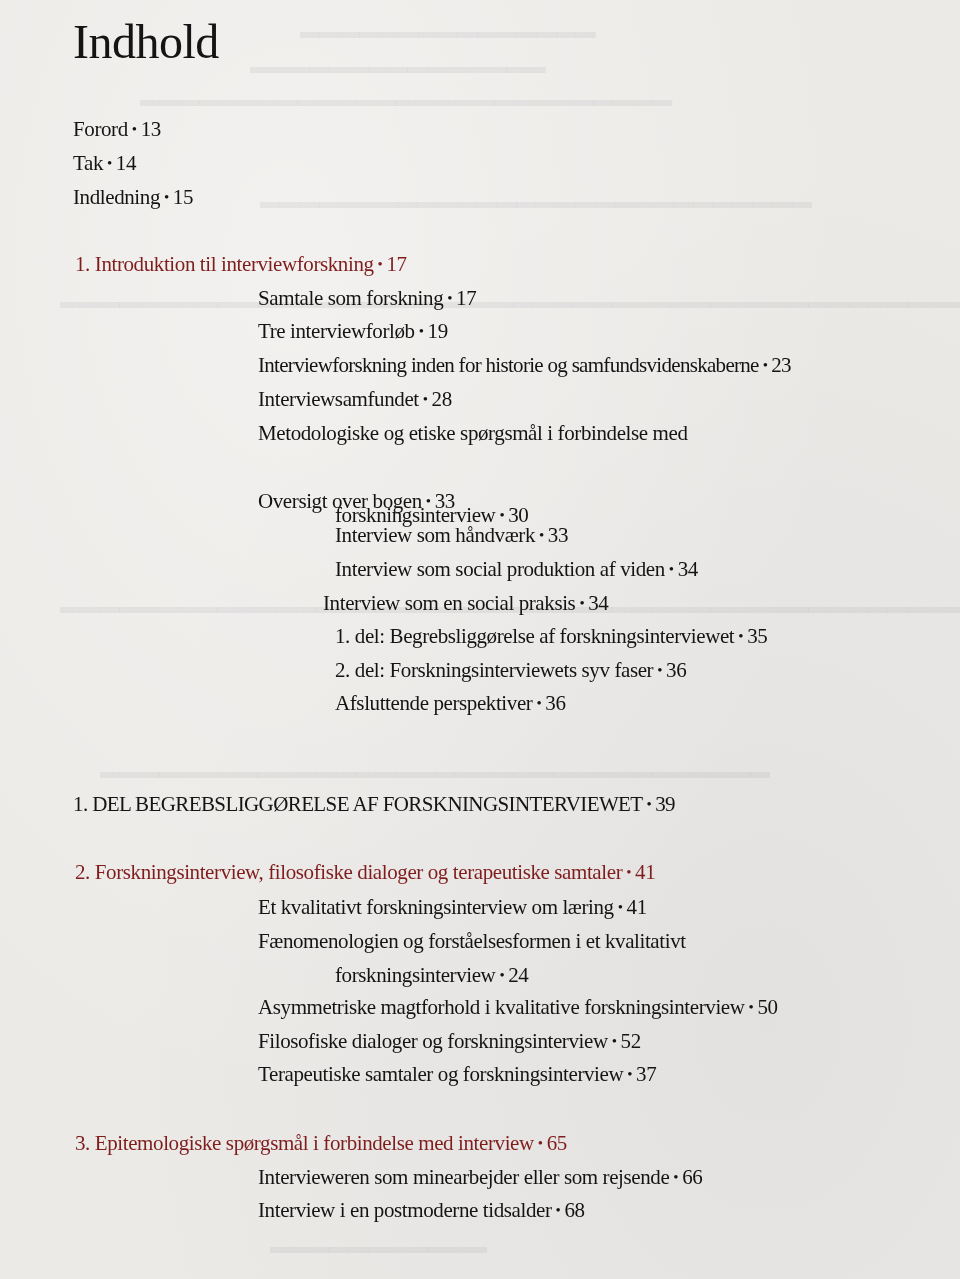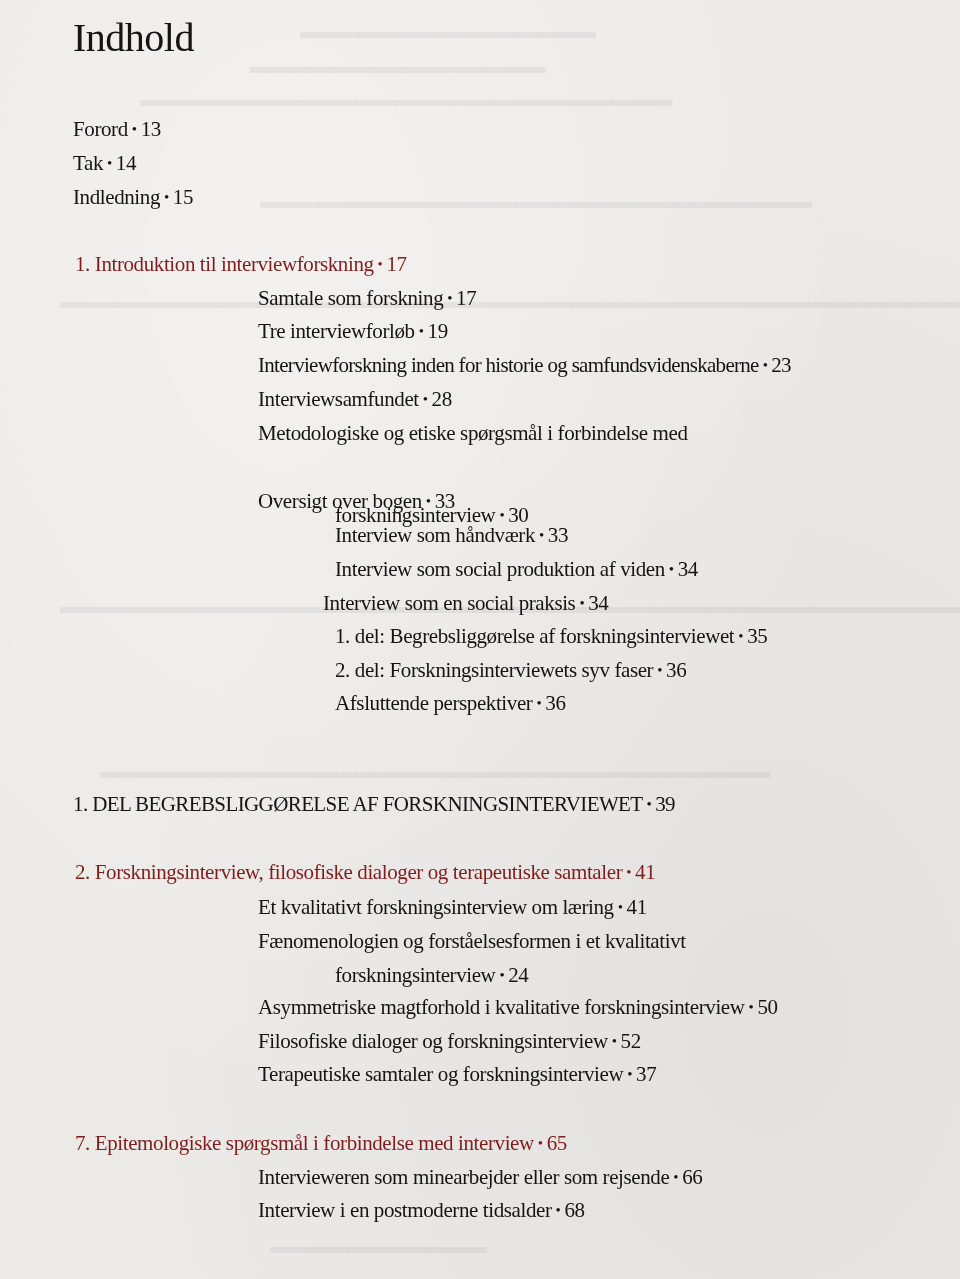--- a/index.html
+++ b/index.html
@@ -27,21 +27,21 @@
       position: absolute;
       color: rgba(120,120,130,0.10);
       font-size: 20px;
       white-space: nowrap;
       letter-spacing: -0.3px;
     }
     .title {
       position: absolute;
       left: 73px;
       top: 14px;
-      font-size: 40px;
+      font-size: 48px;
       letter-spacing: -0.5px;
       margin: 0;
       font-weight: normal;
     }
     .entry {
       position: absolute;
       font-size: 21px;
       white-space: nowrap;
       letter-spacing: -0.4px;
       line-height: 26px;
@@ -149,21 +149,21 @@
     <span>Asymmetriske magtforhold i kvalitative forskningsinterview</span><span class="sep">•</span><span>50</span>
   </div>
   <div class="entry" style="left:258px;top:1028px;">
     <span>Filosofiske dialoger og forskningsinterview</span><span class="sep">•</span><span>52</span>
   </div>
   <div class="entry" style="left:258px;top:1061px;">
     <span>Terapeutiske samtaler og forskningsinterview</span><span class="sep">•</span><span>37</span>
   </div>
 
   <div class="entry red" style="left:75px;top:1130px;">
-    <span>7. Epitemologiske spørgsmål i forbindelse med interview</span><span class="sep">•</span><span>65</span>
+    <span>3. Epitemologiske spørgsmål i forbindelse med interview</span><span class="sep">•</span><span>65</span>
   </div>
   <div class="entry" style="left:258px;top:1164px;">
     <span>Intervieweren som minearbejder eller som rejsende</span><span class="sep">•</span><span>66</span>
   </div>
   <div class="entry" style="left:258px;top:1197px;">
     <span>Interview i en postmoderne tidsalder</span><span class="sep">•</span><span>68</span>
   </div>
 
 </div>
 

